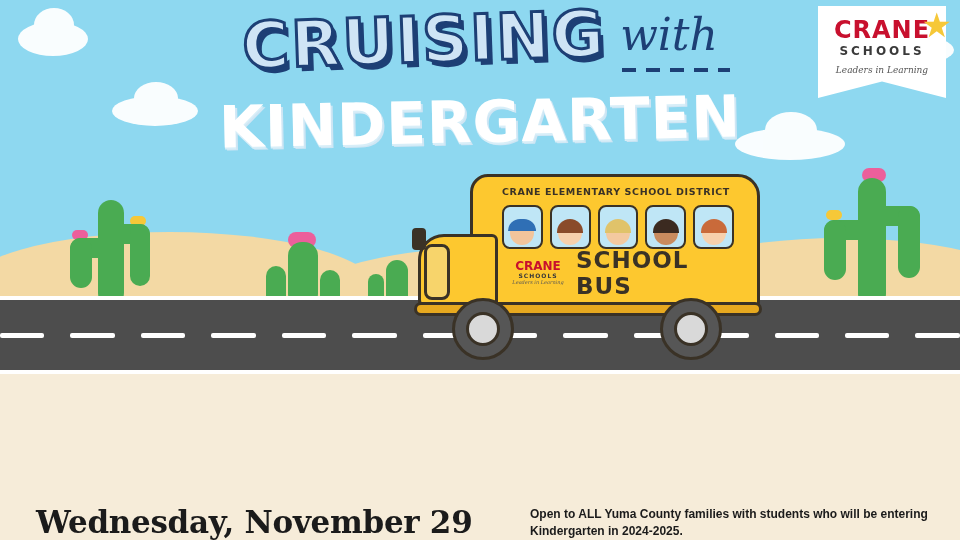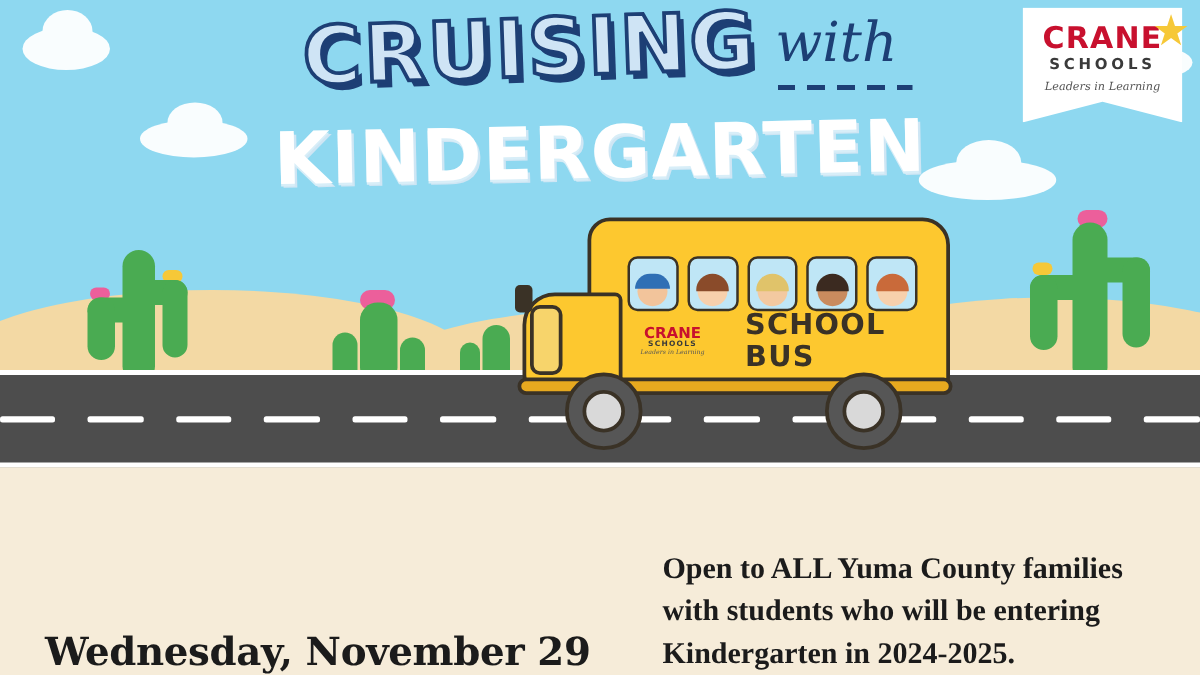--- a/index.html
+++ b/index.html
@@ -217,21 +217,21 @@
     width: 26px; height: 14px; border-radius: 13px 13px 0 0;
   }
   .cap {
     position: absolute; left: 50%; bottom: 16px; transform: translateX(-50%);
     width: 28px; height: 12px; border-radius: 14px 14px 0 0; background: #2f6fb5;
   }
   .bus-sign {
     position: absolute; left: 166px; top: 88px; width: 170px; height: 34px;
     display: flex; align-items: center; justify-content: center;
     font-family: "DejaVu Sans", sans-serif; font-weight: bold;
-    font-size: 23px; letter-spacing: 1px; color: #3a3226; margin-left: 20px;
+    font-size: 23px; letter-spacing: 1px; color: #3a3226;
   }
   .bus-logo {
     position: absolute; left: 96px; top: 92px; width: 64px; text-align: center;
   }
   .bus-logo .bl1 { font-family:"DejaVu Sans", sans-serif; font-weight:bold; font-size:12px; color:#c8102e; line-height:1; }
   .bus-logo .bl2 { font-family:"DejaVu Sans", sans-serif; font-weight:bold; font-size:6px; color:#3a3a3a; letter-spacing:1px; }
   .bus-logo .bl3 { font-family:"DejaVu Serif", serif; font-style:italic; font-size:5px; color:#555; }
   .bus-door {
     position: absolute; left: 14px; top: 76px; width: 26px; height: 56px;
     background: #f7d46b; border: 3px solid #3a3226; border-radius: 8px;
@@ -271,22 +271,22 @@
   .when .line2 {
     font-family: "Liberation Sans", sans-serif;
     font-size: 28px; color: #1b1b1b; margin-top: 8px;
   }
   .when .line3 {
     font-family: "Liberation Sans", sans-serif;
     font-size: 28px; color: #1b1b1b; margin-top: 6px;
   }
   .who {
     width: 400px; padding-top: 6px;
-    font-family: Liberation Serif, serif; font-weight: bold;
-    font-size: 24px; line-height: 1.42; color: #1b1b1b;
+    font-family: Liberation Sans, sans-serif; font-weight: bold;
+    font-size: 12px; line-height: 1.42; color: #1b1b1b;
   }
 </style>
 </head>
 <body>
 
 <div class="poster">
 
   <div class="sky">
     <div class="cloud c1"></div>
     <div class="cloud c2"></div>
@@ -367,20 +367,21 @@
     <div class="logo-tag">Leaders in Learning</div>
   </div>
   <div class="logo-star">★</div>
 
   <div class="bus">
     <div class="bus-body"></div>
     <div class="bus-hood"></div>
     <div class="mirror"></div>
     <div class="bus-door"></div>
 
+    <div class="bus-roof-sign">CRANE ELEMENTARY SCHOOL DISTRICT</div>
 
     <div class="bus-window-strip">
       <div class="win">
         <div class="head" style="background:#f2c49b"></div>
         <div class="cap"></div>
       </div>
       <div class="win">
         <div class="head" style="background:#f7d0ac"></div>
         <div class="hair" style="background:#8a4b2a"></div>
       </div>

